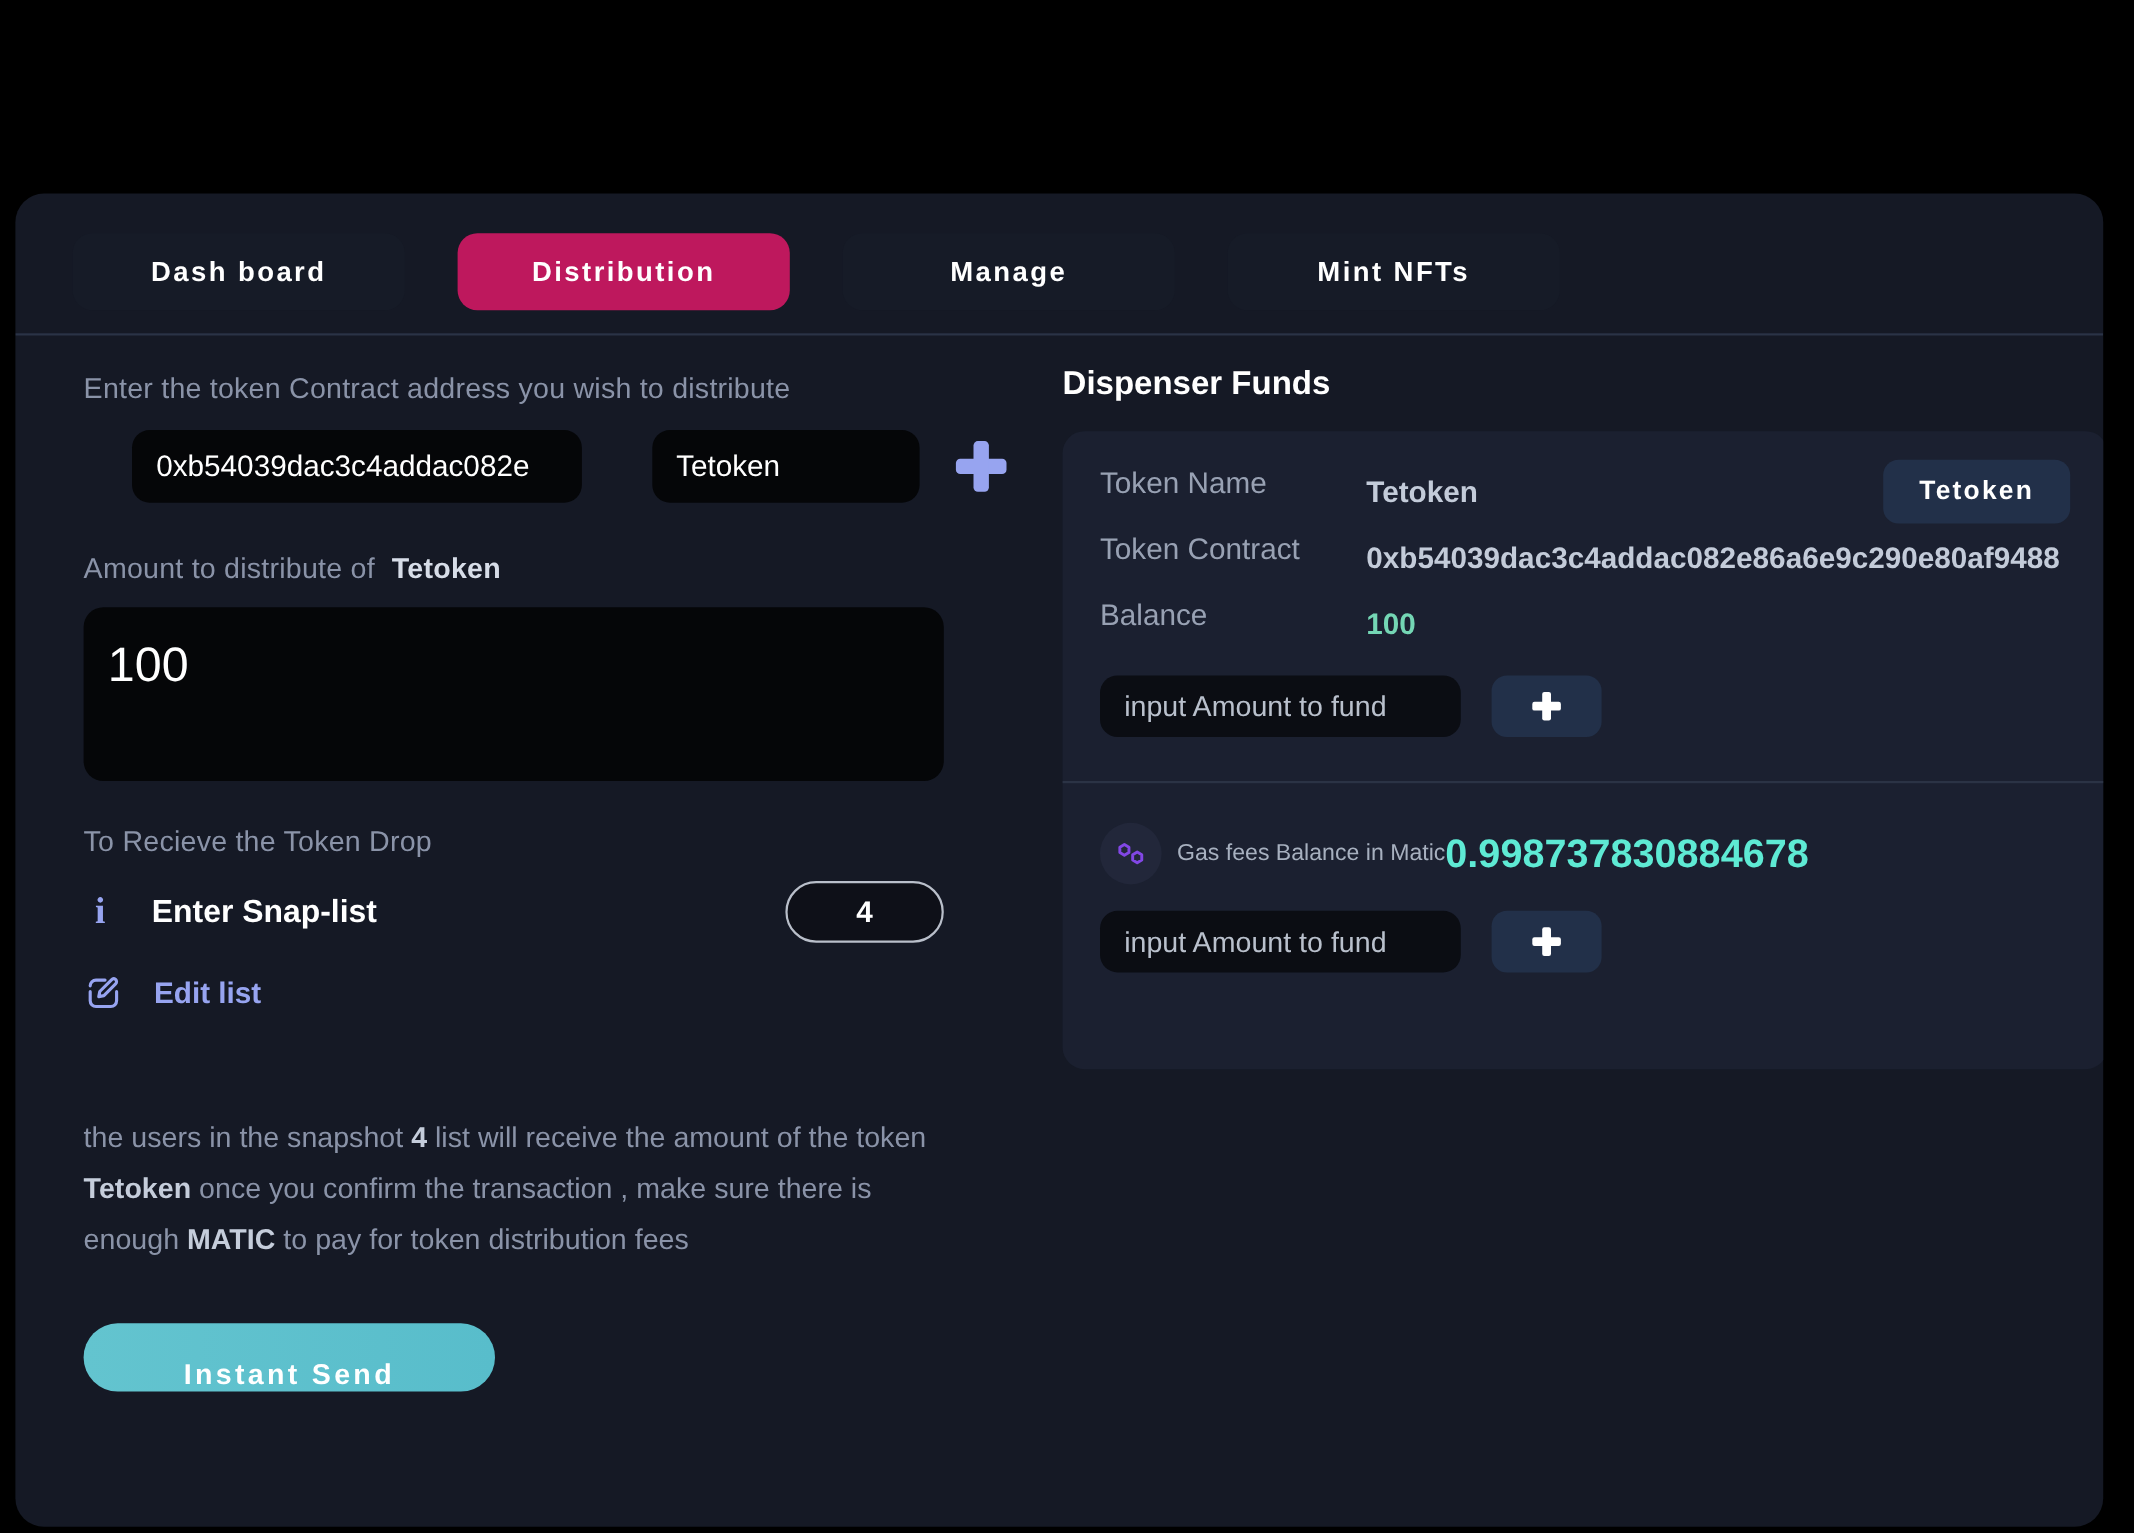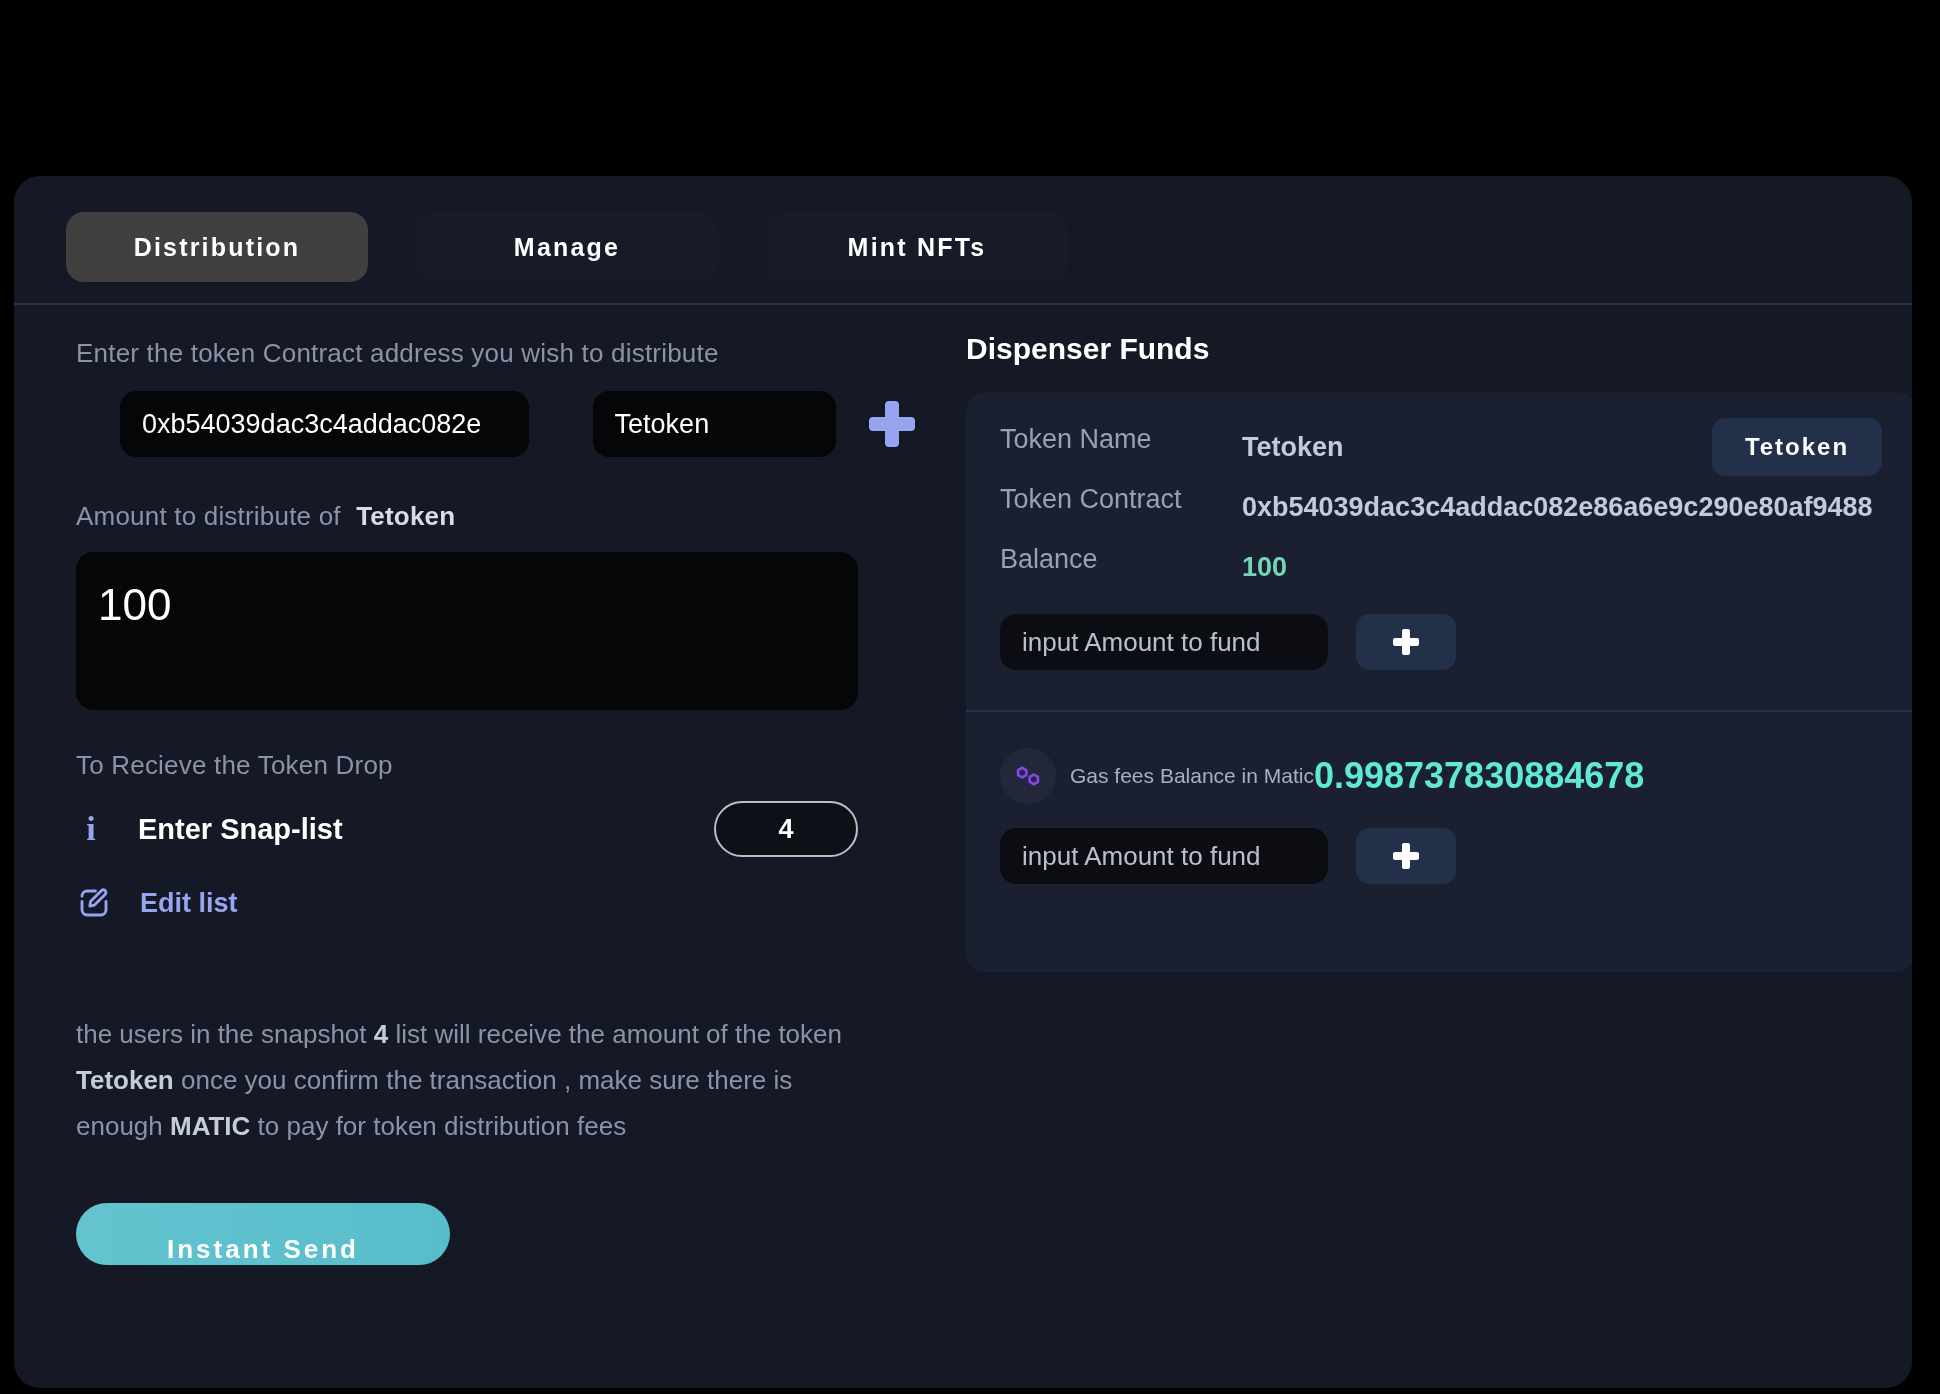--- a/index.html
+++ b/index.html
@@ -64,21 +64,21 @@
     position: relative;
   }
   .tab {
     min-width: 302px; height: 70px;
     border-radius: 18px;
     background: #161b27;
     display: flex; align-items: center; justify-content: center;
     color: #ffffff; font-size: 25px; font-weight: 700;
     letter-spacing: 2.2px; cursor: pointer;
   }
-  .tab.active { background: #404040; }
+  .tab.active { background: #be185d; }
   .tabs-rule {
     position: absolute; left: 0; top: 127px;
     width: 1898px; height: 2px; background: #2a3346;
   }
 
   
   .cols { display: flex; padding: 0; position: relative; }
   .leftcol { width: 900px; padding: 56px 0 0 62px; position: relative; }
   .rightcol { width: 990px; padding: 50px 0 0 52px; }
 
@@ -216,20 +216,23 @@
 </style>
 </head>
 <body>
 
 <div class="page">
 
 
   <div class="maincard">
 
     <div class="tabs">
+      <div class="tab">
+        <span>Dash board</span>
+      </div>
       <div class="tab active">
         <span>Distribution</span>
       </div>
       <div class="tab">
         <span>Manage</span>
       </div>
       <div class="tab">
         <span>Mint NFTs</span>
       </div>
       <div class="tabs-rule"></div>

